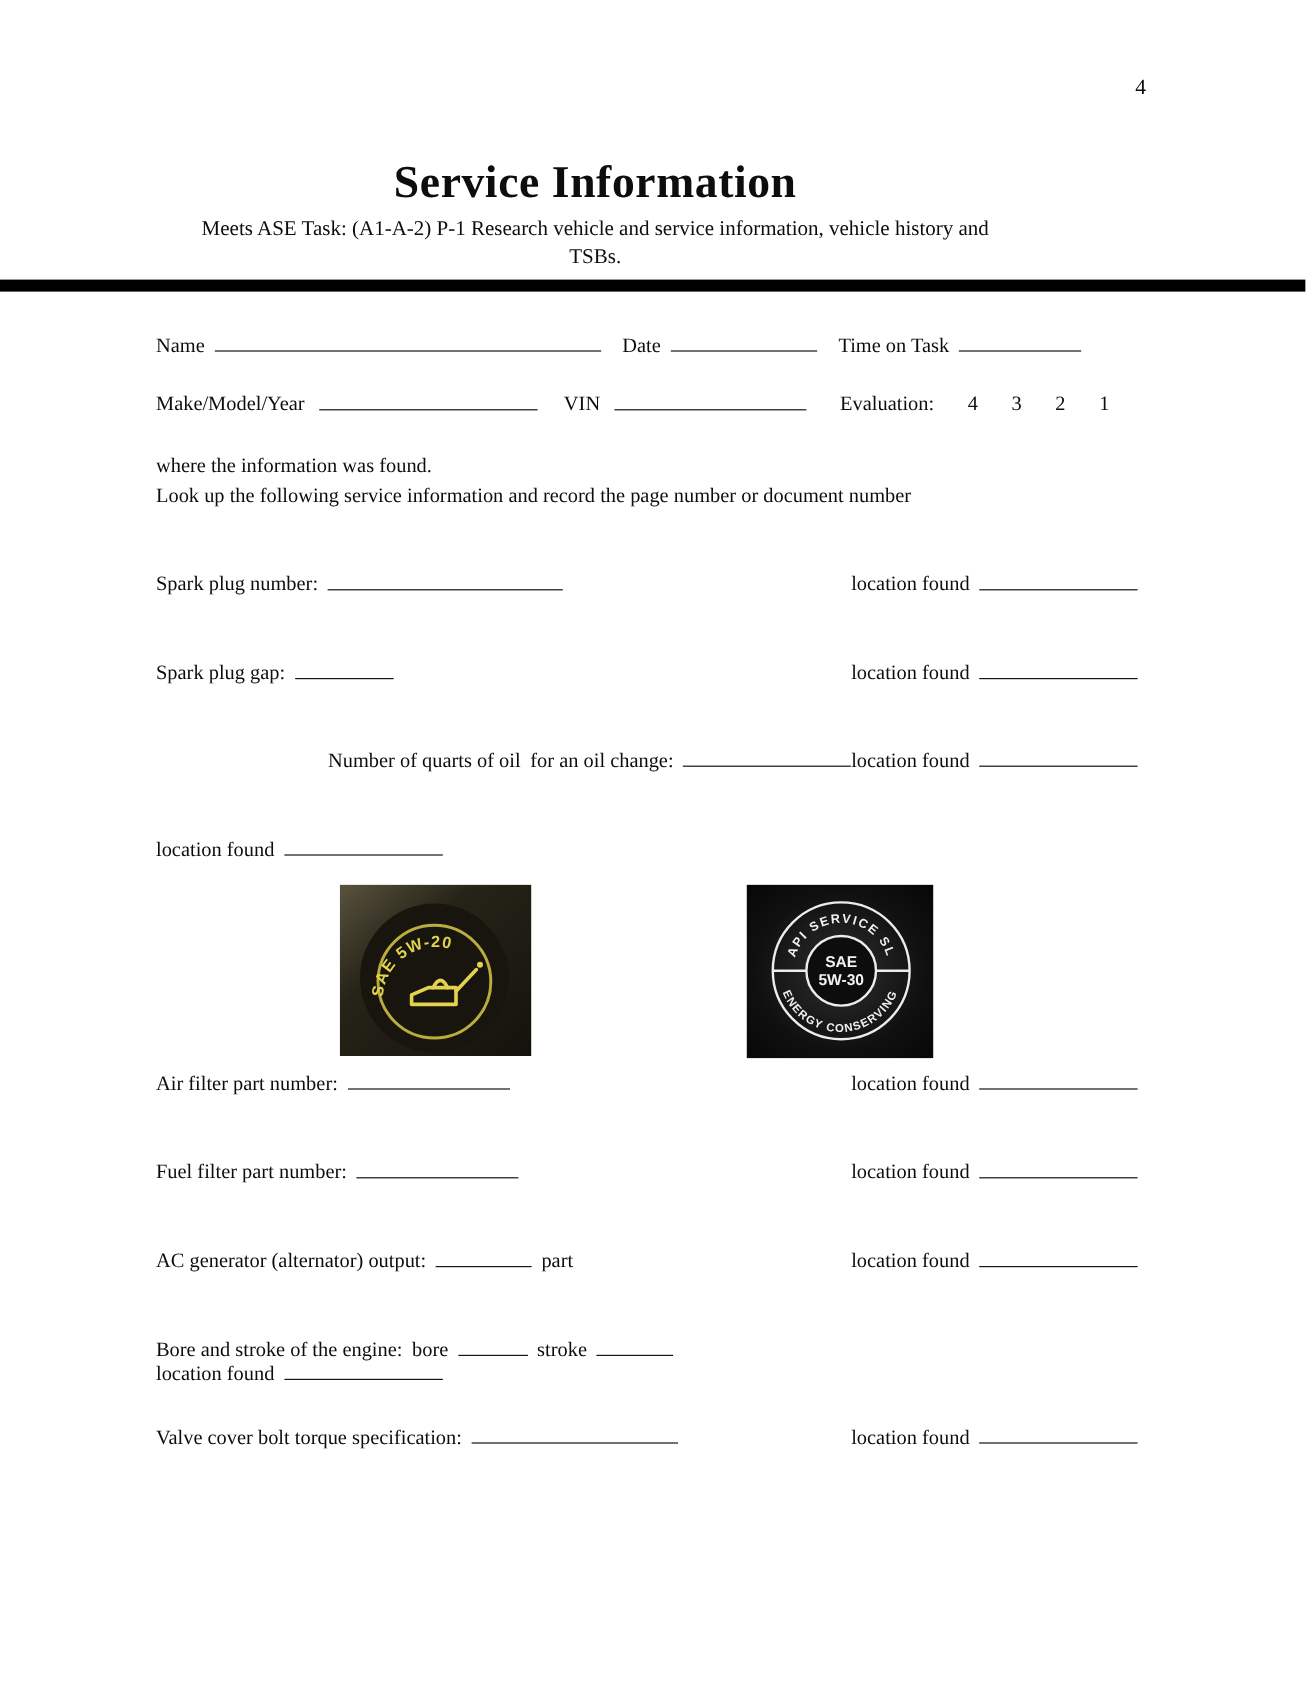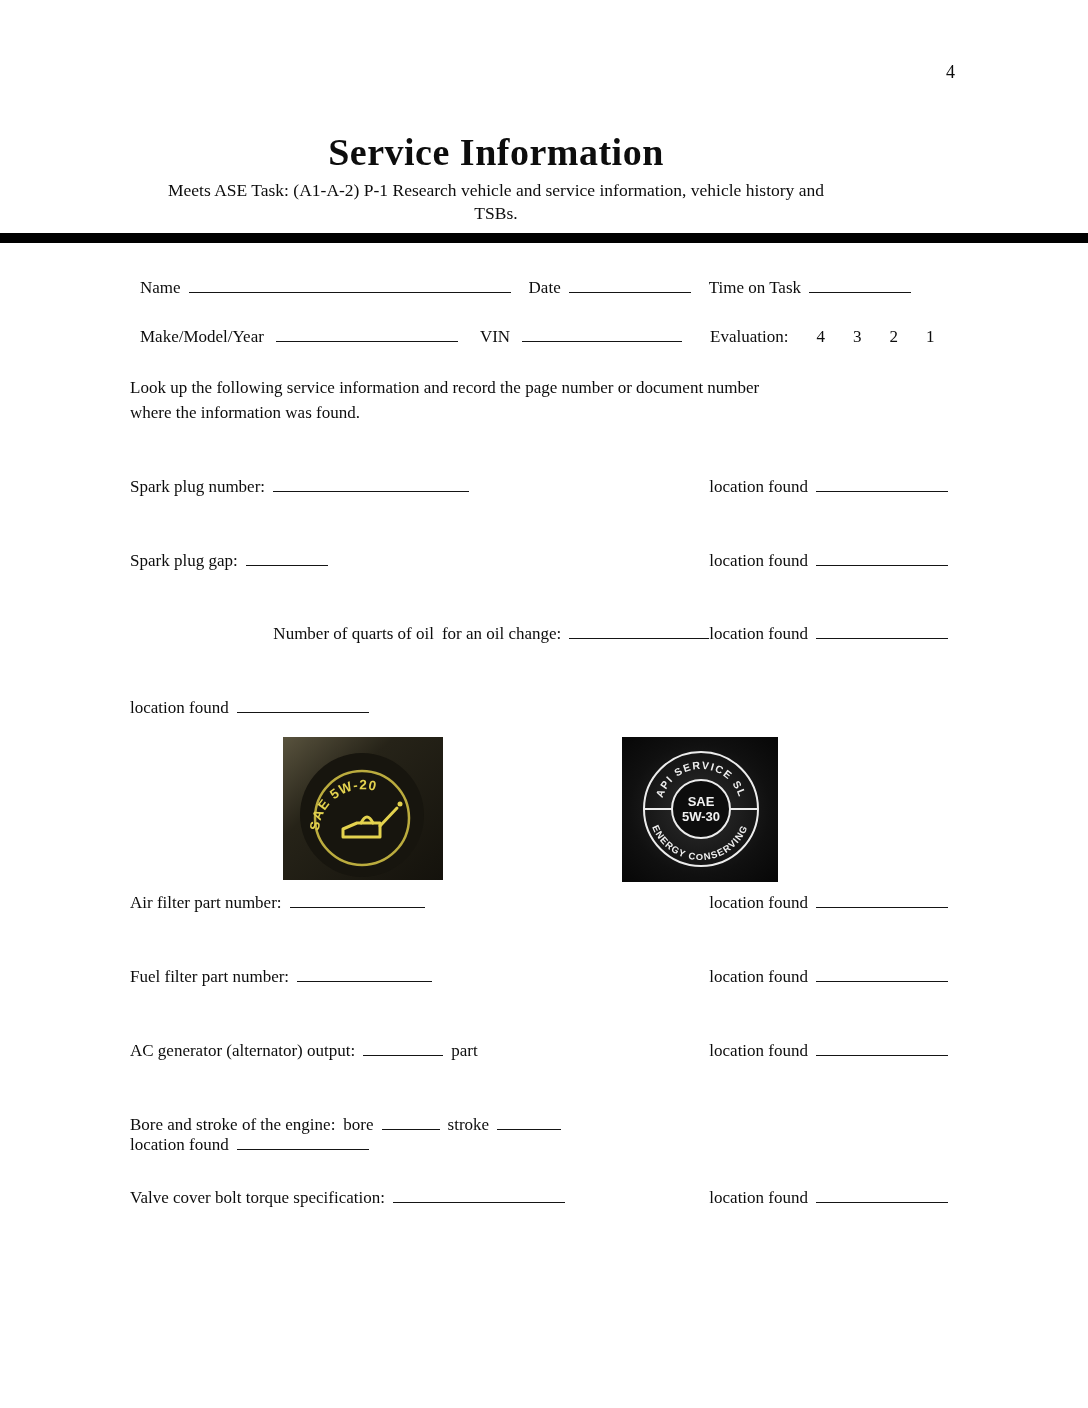--- a/index.html
+++ b/index.html
@@ -10,21 +10,21 @@
     -webkit-font-smoothing:antialiased;
   }
   .abs { position:absolute; }
   .bold { font-weight:400; }
   .center { left:0; width:920px; text-align:center;margin-left:36px; }
   .blank {
     display:inline-block; height:14px;
     border-bottom:1.6px solid #151515; vertical-align:baseline;
   }
   .row {
-    position:absolute; left:140px; display:flex;
+    position:absolute; left:130px; display:flex;
     align-items:baseline; gap:8px; font-size:17px; white-space:nowrap;
   }
   .item {
     position:absolute; left:130px; right:140px; display:flex;
     justify-content:space-between; align-items:baseline; font-size:17px; white-space:nowrap;
   }
   .item-left, .item-right { display:flex; align-items:baseline; gap:8px; }
   .eval { margin-left:16px; }
   .ml { margin-left:10px; }
   .rule { background:#000000; }
@@ -60,22 +60,22 @@
   <span class="bold ml">VIN</span>
   <span class="blank" style="width:160px;"></span>
   <span class="bold" style="margin-left:16px;">Evaluation:</span>
   <span class="bold eval">4</span>
   <span class="bold eval">3</span>
   <span class="bold eval">2</span>
   <span class="bold eval">1</span>
 </div>
 
 <div class="abs" style="top:375px; left:130px; font-size:17px; line-height:25px;">
+  <div>where the information was found.</div>
   <div>Look up the following service information and record the page number or document number</div>
-  <div>where the information was found.</div>
 </div>
 
 <div class="item" style="top:477px;">
   <div class="item-left">
     <span class="bold">Spark plug number:</span>
     <span class="blank" style="width:196px;"></span>
   </div>
   <div class="item-right">
     <span>location found</span>
     <span class="blank" style="width:132px;"></span>

